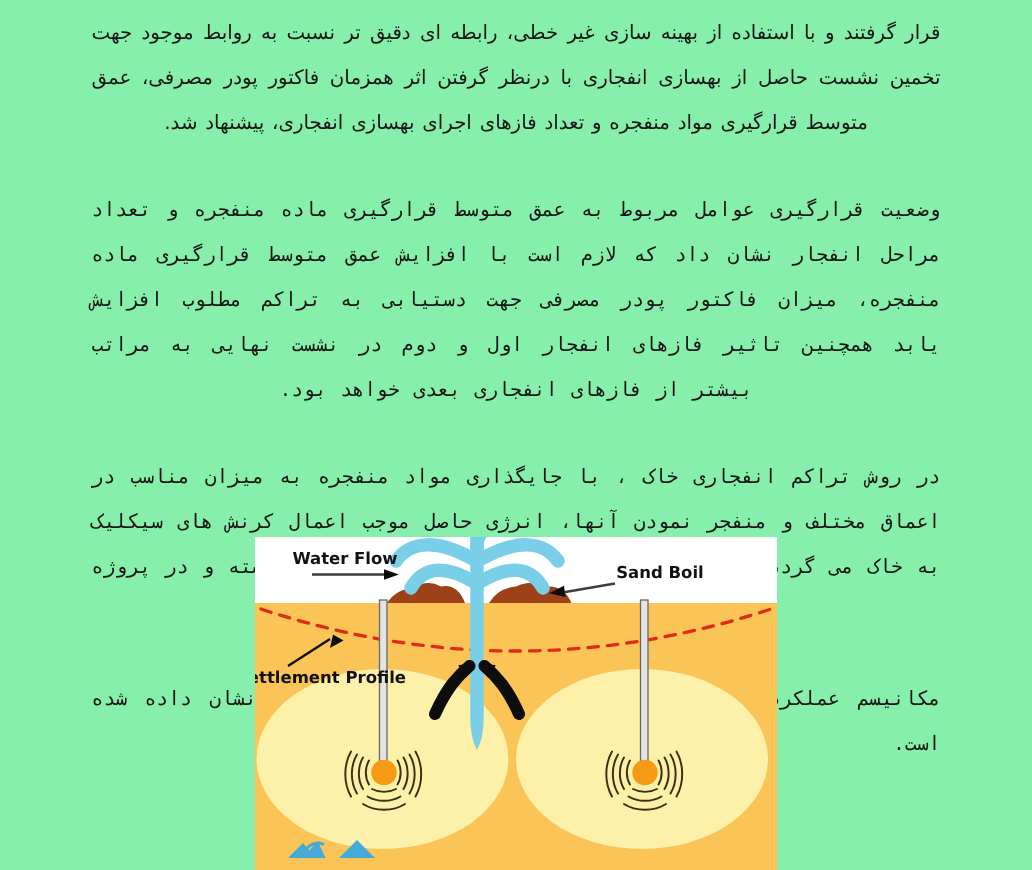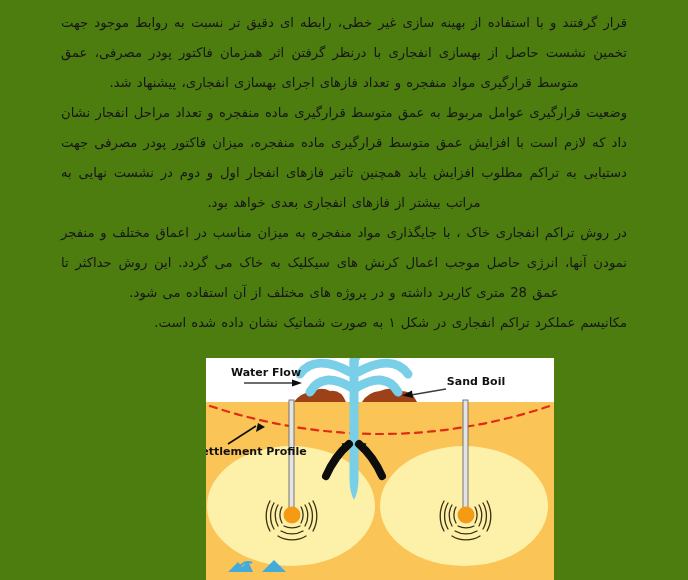--- a/index.html
+++ b/index.html
@@ -12,21 +12,21 @@
     width: 688px;
     height: 580px;
     overflow: hidden;
     font-family: "DejaVu Sans", "Liberation Sans", sans-serif;
     color: #1a1a1a;
   }
   .page {
     position: relative;
     width: 688px;
     height: 580px;
-    background: #4d7c0f;
+    background: #86efac;
   }
 
   
   .text-column {
     position: absolute;
     top: 0;
     left: 0;
     width: 688px;
     padding-top: 8px;
     box-sizing: border-box;
@@ -39,35 +39,35 @@
     line-height: 30px;
     margin: 0 61px 0 0;
     padding-left: 0;
     width: 566px;
     margin-left: 0;
     letter-spacing: 0;
     word-spacing: 1px;
     color: #161616;
   }
   .para + .para {
-    margin-top: 0;
+    margin-top: 28px;
+    font-family: Liberation Mono, monospace;
   }
   .para.last-line-right {
     text-align-last: right;
   }
 
   
   .figure-wrap {
     position: absolute;
     left: 170px;
     top: 358px;
     width: 348px;
     height: 222px;
     overflow: hidden;
-    margin-left: 36px;
   }
   .figure-svg {
     display: block;
   }
 </style>
 </head>
 <body>
 
 <div class="page">
 

